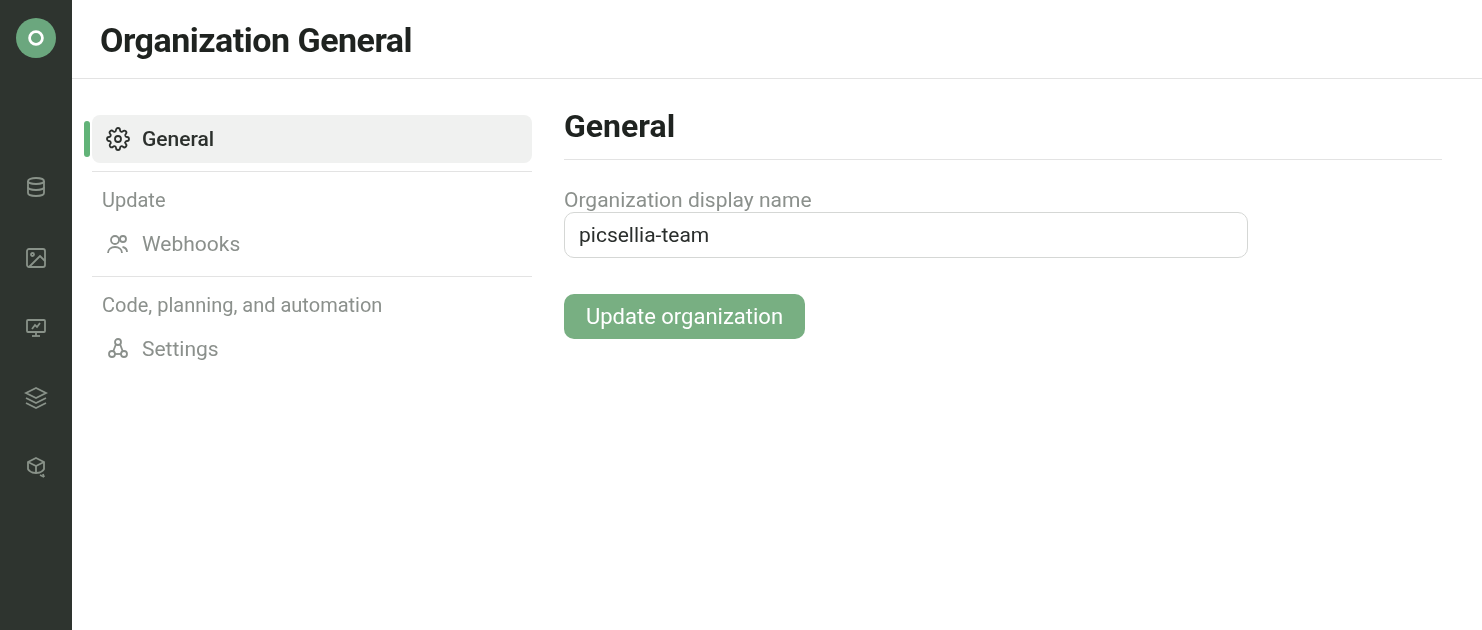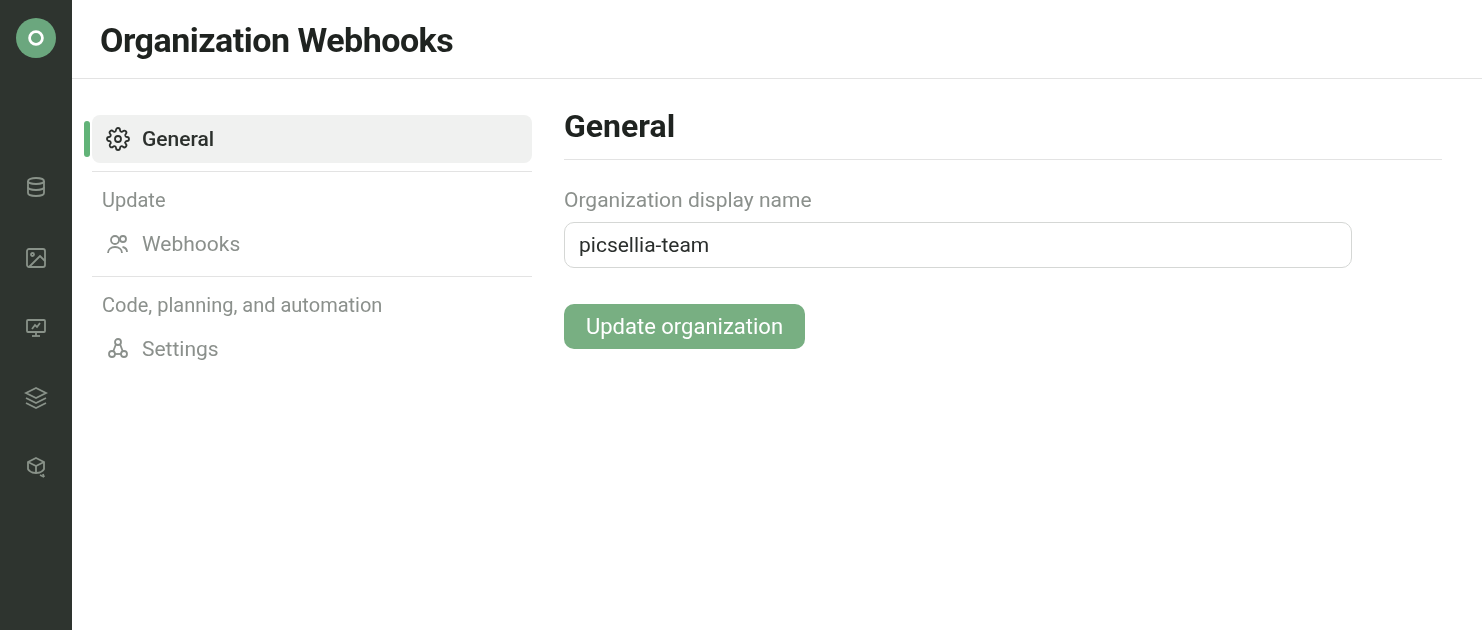--- a/index.html
+++ b/index.html
@@ -118,25 +118,25 @@
     font-size: 32px;
     font-weight: 700;
     color: #1f2320;
     padding-bottom: 14px;
     border-bottom: 1px solid #e3e3e3;
     margin-bottom: 28px;
   }
   .form-label {
     font-size: 21px;
     color: #8b908c;
-    margin-bottom: 10px;
+    margin-bottom: 0;
     font-weight: 400;
   }
   .text-input {
-    width: 788px;
+    width: 684px;
     max-width: 100%;
     font-size: 21px;
     padding: 10px 14px;
     border: 1px solid #d5d7d5;
     border-radius: 10px;
     color: #2a2e2c;
     font-family: inherit;
   }
   .btn-primary {
     margin-top: 36px;
@@ -197,21 +197,21 @@
         <path d="M16 19l4 2"></path>
           <path d="M20 21l-1-3"></path>
       </svg>
     </div>
   </div>
 </nav>
 
 <div class="main">
 
   <header class="page-header">
-    <h1>Organization Webhooks</h1>
+    <h1>Organization General</h1>
   </header>
 
   <div class="page-body">
 
     <aside class="settings-nav">
 
       <div class="settings-group">
         <div class="settings-item active">
           <span class="item-icon">
             <svg viewBox="0 0 24 24" width="24" height="24">

